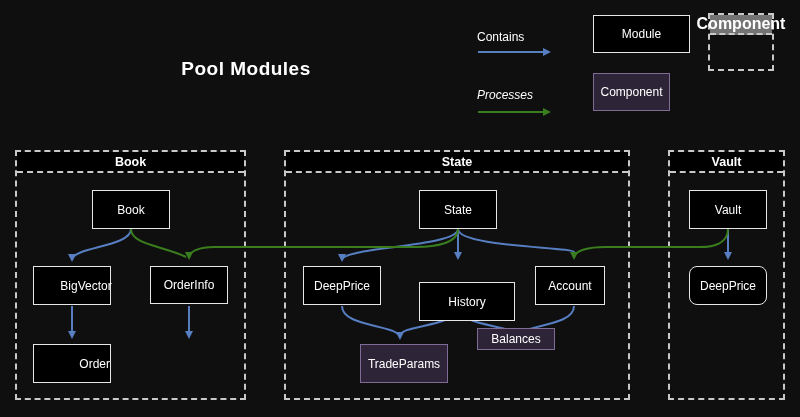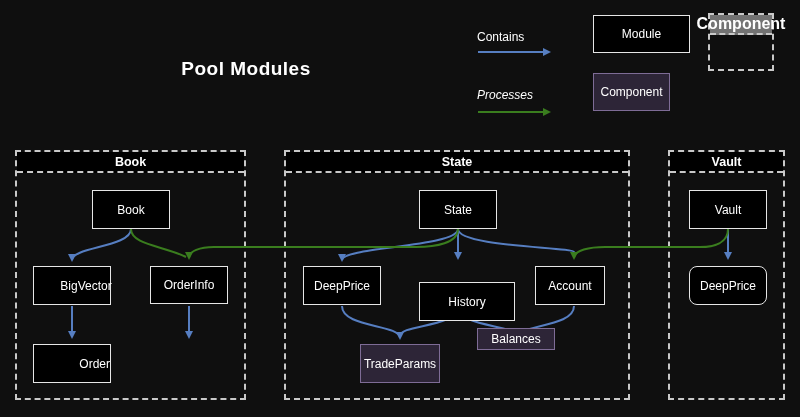--- a/index.html
+++ b/index.html
@@ -172,21 +172,21 @@
   </div>
   <div class="node" style="left:303px; top:266px; width:78px; height:39px;">
     <span>DeepPrice</span>
   </div>
   <div class="node" style="left:419px; top:266px; width:96px; height:39px;margin-top:16px;">
     <span>History</span>
   </div>
   <div class="node" style="left:535px; top:266px; width:70px; height:39px;">
     <span>Account</span>
   </div>
-  <div class="node primitive" style="left:360px; top:344px; width:80px; height:39px;">
+  <div class="node primitive" style="left:360px; top:344px; width:88px; height:39px;">
     <span>TradeParams</span>
   </div>
   <div class="node primitive" style="left:477px; top:328px; width:78px; height:22px;">
     <span>Balances</span>
   </div>
 
   <div class="node" style="left:689px; top:190px; width:78px; height:39px;">
     <span>Vault</span>
   </div>
   <div class="node" style="left:689px; top:266px; width:78px; height:39px;border-radius:8px;">

